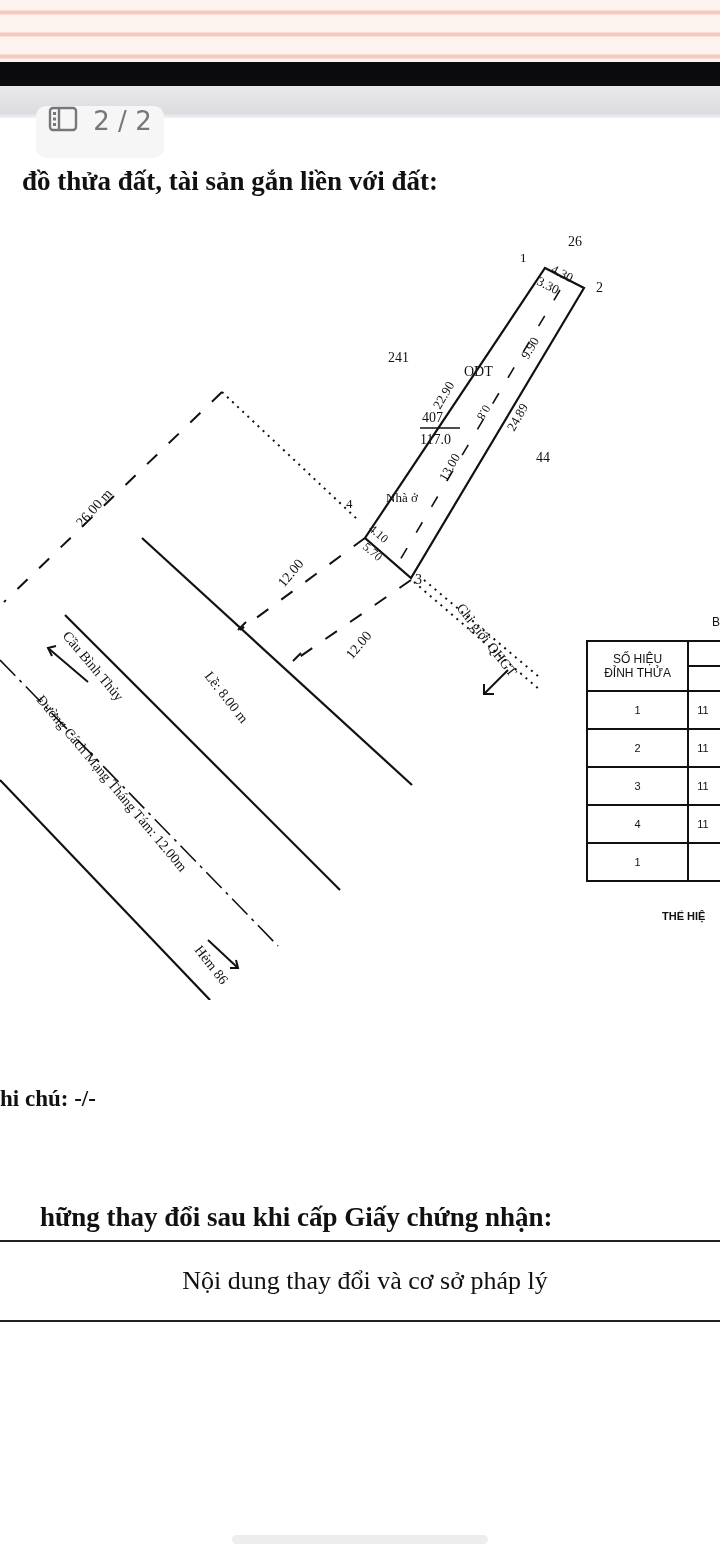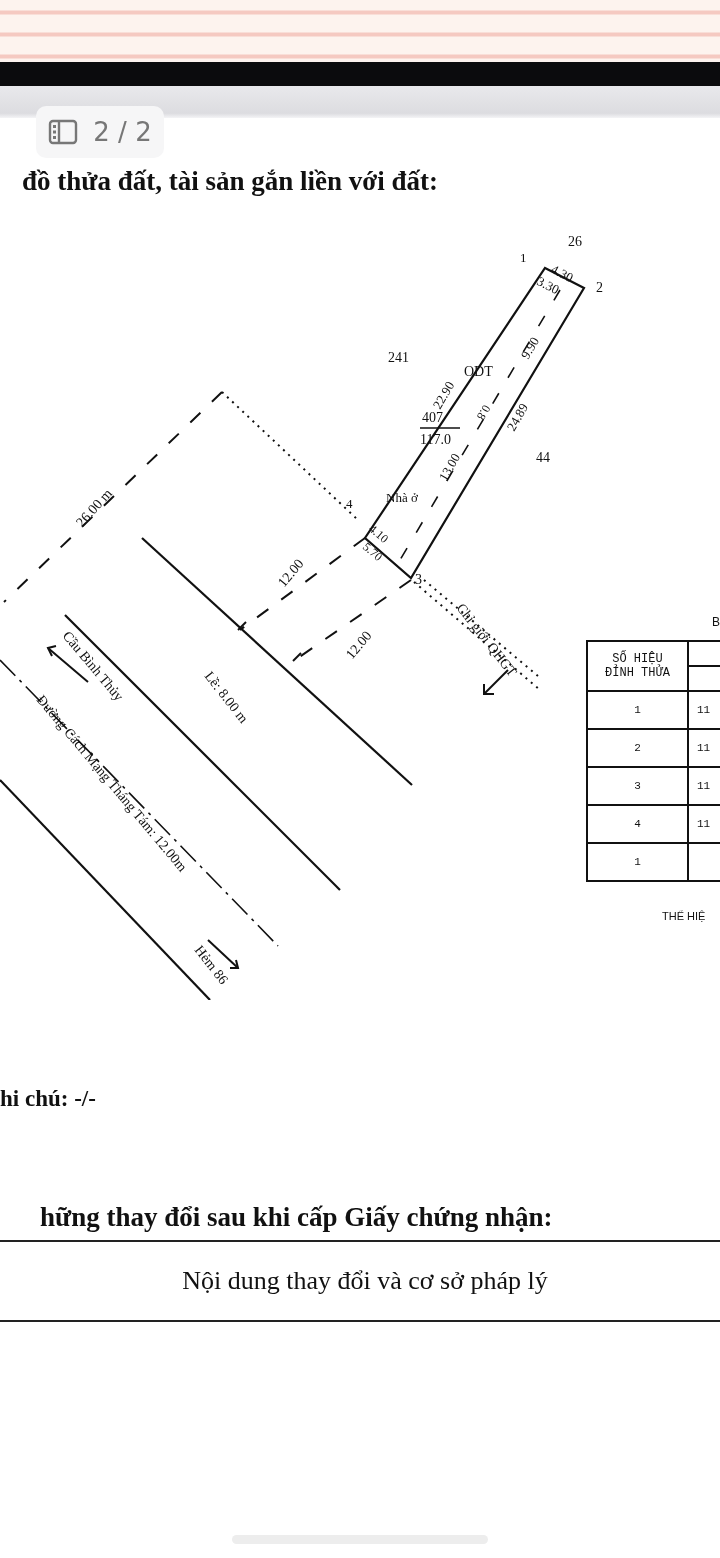--- a/index.html
+++ b/index.html
@@ -11,35 +11,35 @@
   .top-strip {
     position: absolute; left: 0; top: 0; width: 720px; height: 62px;
     background: repeating-linear-gradient(180deg, #fdf3ee 0px, #fdf3ee 10px, #f5c9c1 11px, #f5c9c1 14px, #fdf3ee 15px, #fdf3ee 22px);
   }
   .black-bar { position: absolute; left: 0; top: 62px; width: 720px; height: 24px; background: #0b0b0d; }
   .gray-bar { position: absolute; left: 0; top: 86px; width: 720px; height: 32px;
     background: linear-gradient(180deg, #e9e9ec 0%, #dcdce0 85%, #f4f4f6 100%); }
   .page-indicator {
     position: absolute; left: 36px; top: 106px; width: 128px; height: 52px;
     background: #f6f6f7; border-radius: 10px;
-    display: flex; align-items: center; justify-content: center; gap: 15px;
+    display: flex; align-items: flex-start; justify-content: center; gap: 15px;
     font-family: "DejaVu Sans", sans-serif; font-size: 26px; color: #777;
   }
   .page-indicator svg { display: block; }
   .title {
     position: absolute; left: 22px; top: 166px; font-weight: bold;
     font-size: 27px; white-space: nowrap;
   }
   .diagram { position: absolute; left: 0; top: 220px; width: 720px; height: 780px; }
   .diagram text { font-family: "Liberation Serif", serif; fill: #111; }
   .table-wrap { position: absolute; left: 586px; top: 640px; }
-  table.coords { border-collapse: collapse; font-family: Liberation Mono, monospace; font-size: 11px; border-radius: 32px; }
+  table.coords { border-collapse: collapse; font-family: Liberation Sans, sans-serif; font-size: 11px; border-radius: 32px; }
   table.coords td { border: 2px solid #111; text-align: center; }
   .thehien { position: absolute; left: 662px; top: 910px; font-family: "Liberation Sans", sans-serif;
-    font-weight: normal; font-size: 11px; white-space: nowrap; }
+    font-weight: bold; font-size: 11px; white-space: nowrap; }
   .b-label { position: absolute; left: 712px; top: 615px; font-family: "Liberation Sans", sans-serif; font-size: 12px; }
   .note { position: absolute; left: 0; top: 1086px; font-weight: bold; font-size: 23px; white-space: nowrap; }
   .changes-title { position: absolute; left: 0; top: 1202px; font-weight: bold; font-size: 27px; white-space: nowrap; padding-left: 40px; }
   .rule1 { position: absolute; left: 0; top: 1240px; width: 720px; height: 2px; background: #222; }
   .changes-col { position: absolute; left: 0; top: 1266px; width: 730px; text-align: center; font-size: 26px; }
   .rule2 { position: absolute; left: 0; top: 1320px; width: 720px; height: 2px; background: #222; }
   .home-indicator { position: absolute; left: 232px; top: 1535px; width: 256px; height: 9px; border-radius: 5px; background: #ededed; }
 </style>
 </head>
 <body>

